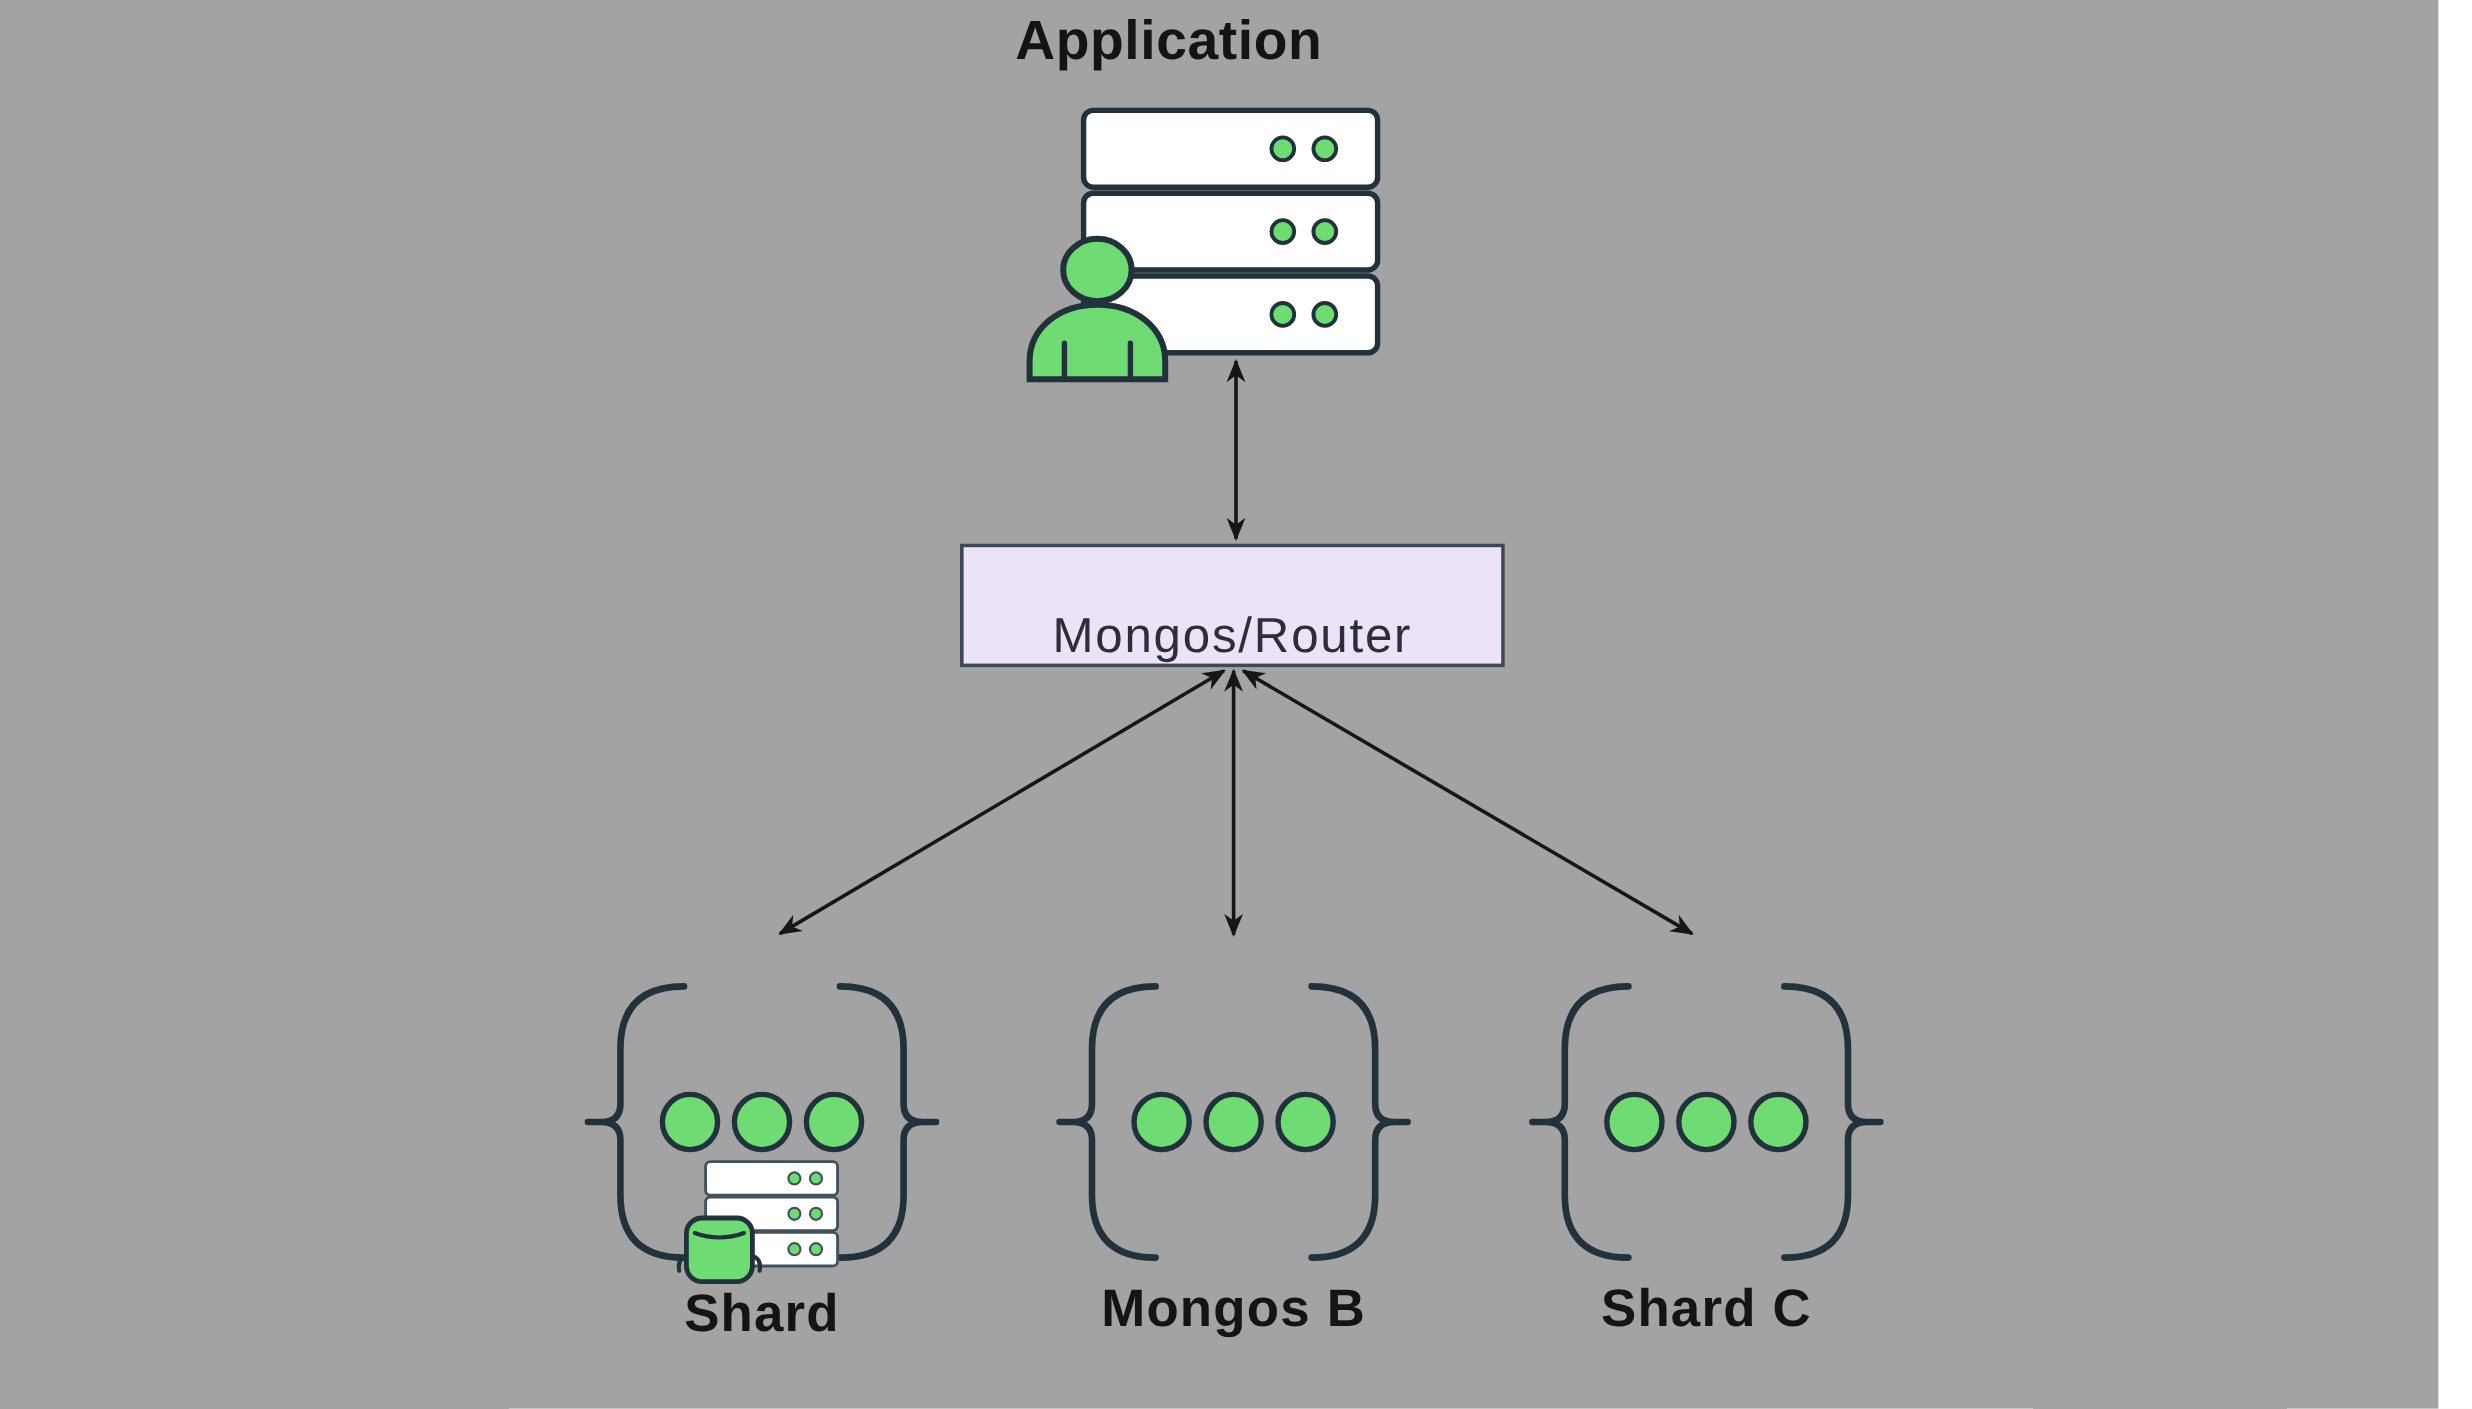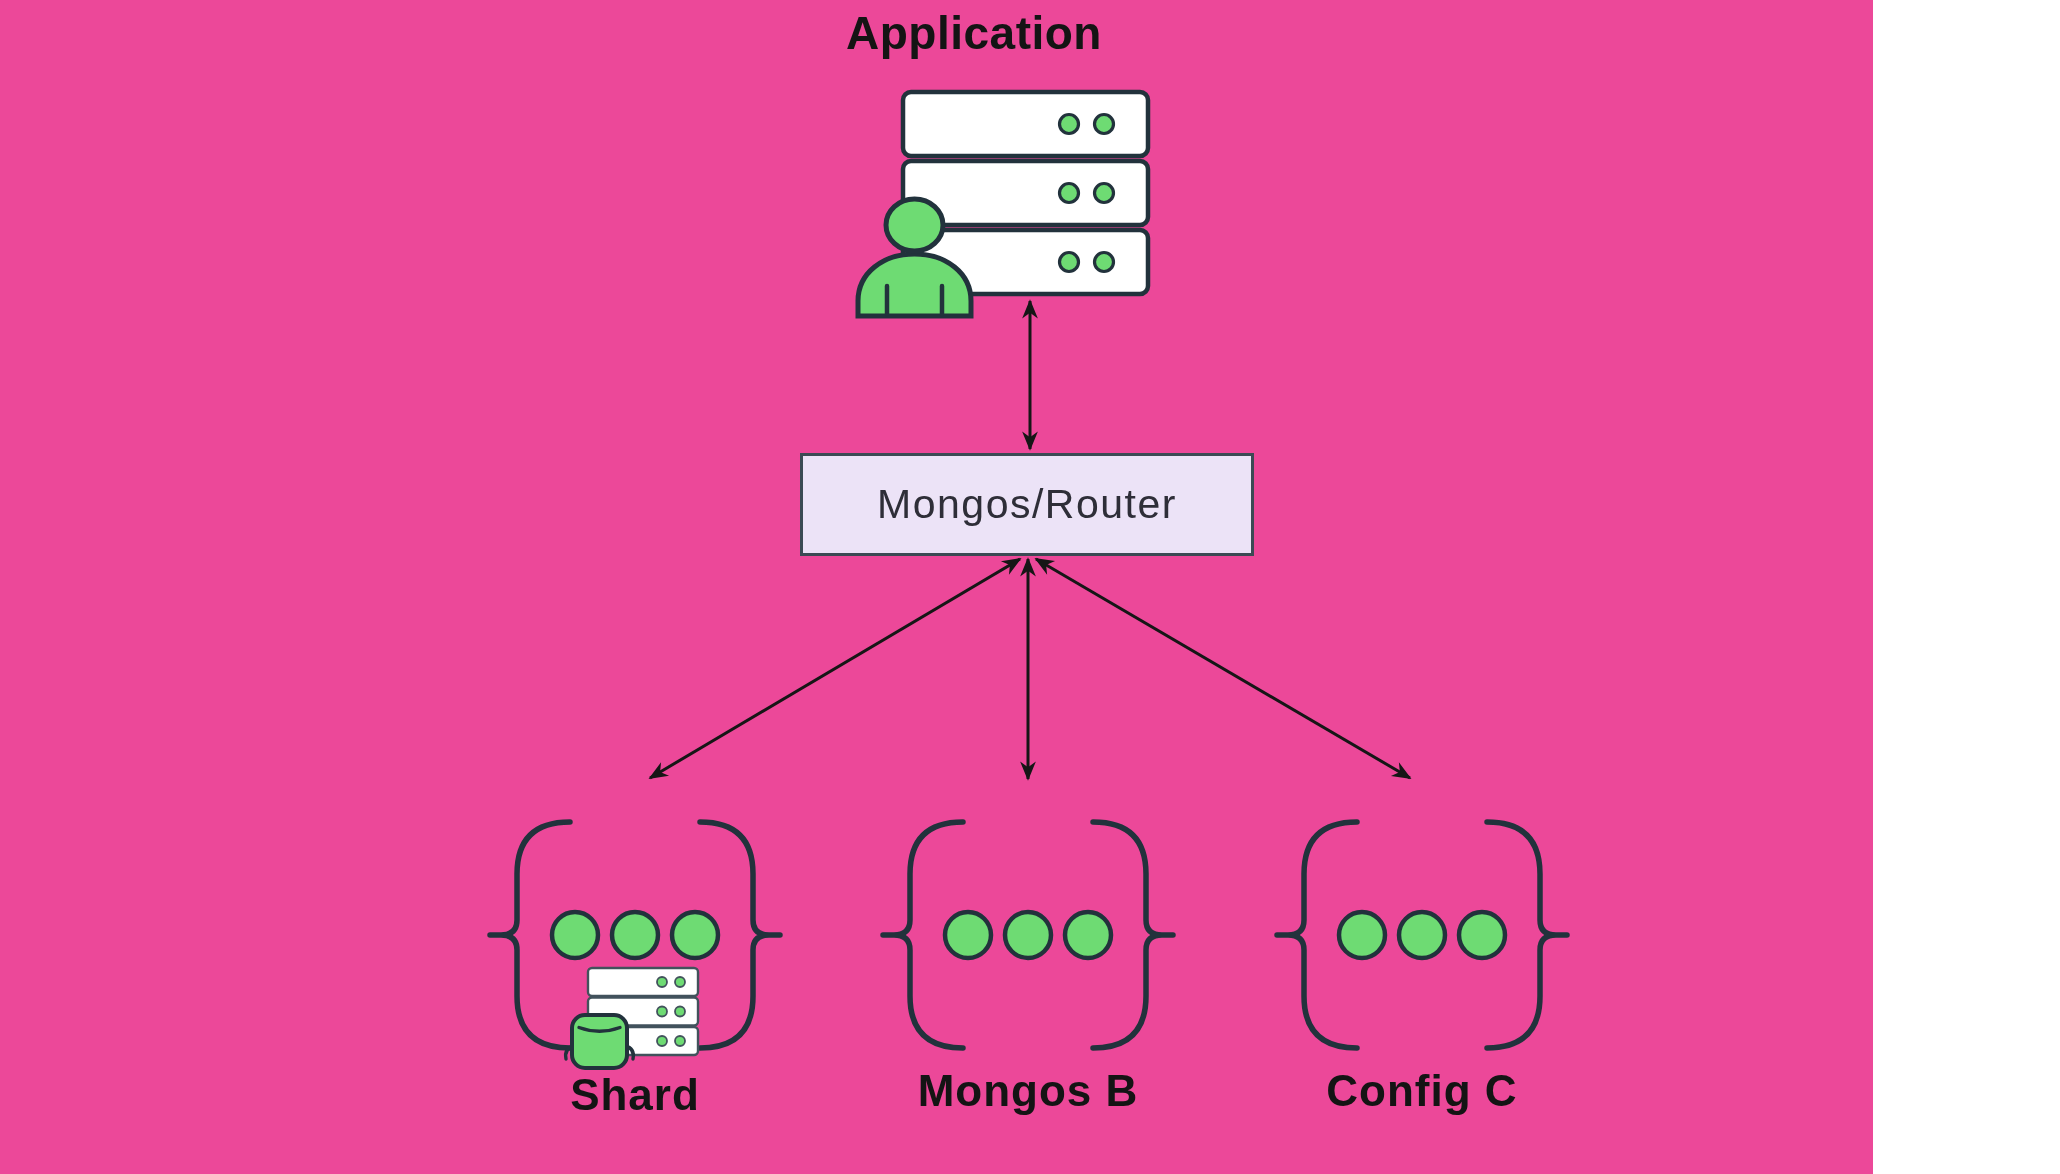--- a/index.html
+++ b/index.html
@@ -8,41 +8,41 @@
     --lavender:#ece3f7;
     --router-border:#3b4a54;
     --arrow:#161616;
     --label-text:#141414;
     --router-text:#2e2e38;
     --mini-server-stroke:#42525c;
   }
   html,body{margin:0;padding:0;background:#fff;}
   .canvas{
     position:relative;
-    width:1873px;height:1174px;
-    background:#ec4899;
+    width:2032px;height:1174px;
+    background:#a3a3a3;
     overflow:hidden;
     font-family:"Liberation Sans", sans-serif;
   }
   .title{
     position:absolute;left:824px;top:6px;width:300px;
     text-align:center;
     font-size:46px;font-weight:800;letter-spacing:.5px;
     color:var(--label-text);
   }
   .app-icon{position:absolute;left:850px;top:85px;}
   .arrows{position:absolute;left:0;top:0;pointer-events:none;}
   .arrow-line{stroke:var(--arrow);stroke-width:3;fill:none;}
   #ah path{fill:var(--arrow);}
   .router{
     position:absolute;left:800px;top:453px;width:454px;height:103px;
     box-sizing:border-box;
     background:var(--lavender);
     border:3px solid var(--router-border);
-    display:flex;align-items:center;justify-content:center;
+    display:flex;align-items:flex-end;justify-content:center;
   }
   .router span{
     font-size:41px;font-weight:400;letter-spacing:1.5px;
     color:var(--router-text);
   }
   .cluster{position:absolute;top:815px;width:320px;height:262px;}
   .brace{fill:none;stroke:var(--ink);stroke-width:5.5;stroke-linecap:round;stroke-linejoin:round;}
   .node{fill:var(--green);stroke:var(--ink);stroke-width:4.5;}
   .srv{fill:#ffffff;stroke:var(--ink);stroke-width:4.5;}
   .dot{fill:var(--green);stroke:var(--ink);stroke-width:3.2;}
@@ -145,15 +145,15 @@
       <circle class="node" cx="100" cy="120" r="23"></circle>
       <circle class="node" cx="160" cy="120" r="23"></circle>
       <circle class="node" cx="220" cy="120" r="23"></circle>
     </svg>
   </div>
 
   <div class="shard-label" style="left:475px;top:1066px">
     <div>Shard</div>
   </div>
   <div class="shard-label" style="left:868px">Mongos B</div>
-  <div class="shard-label" style="left:1262px">Config C</div>
+  <div class="shard-label" style="left:1262px">Shard C</div>
 
 </div>
 
 </body></html>

